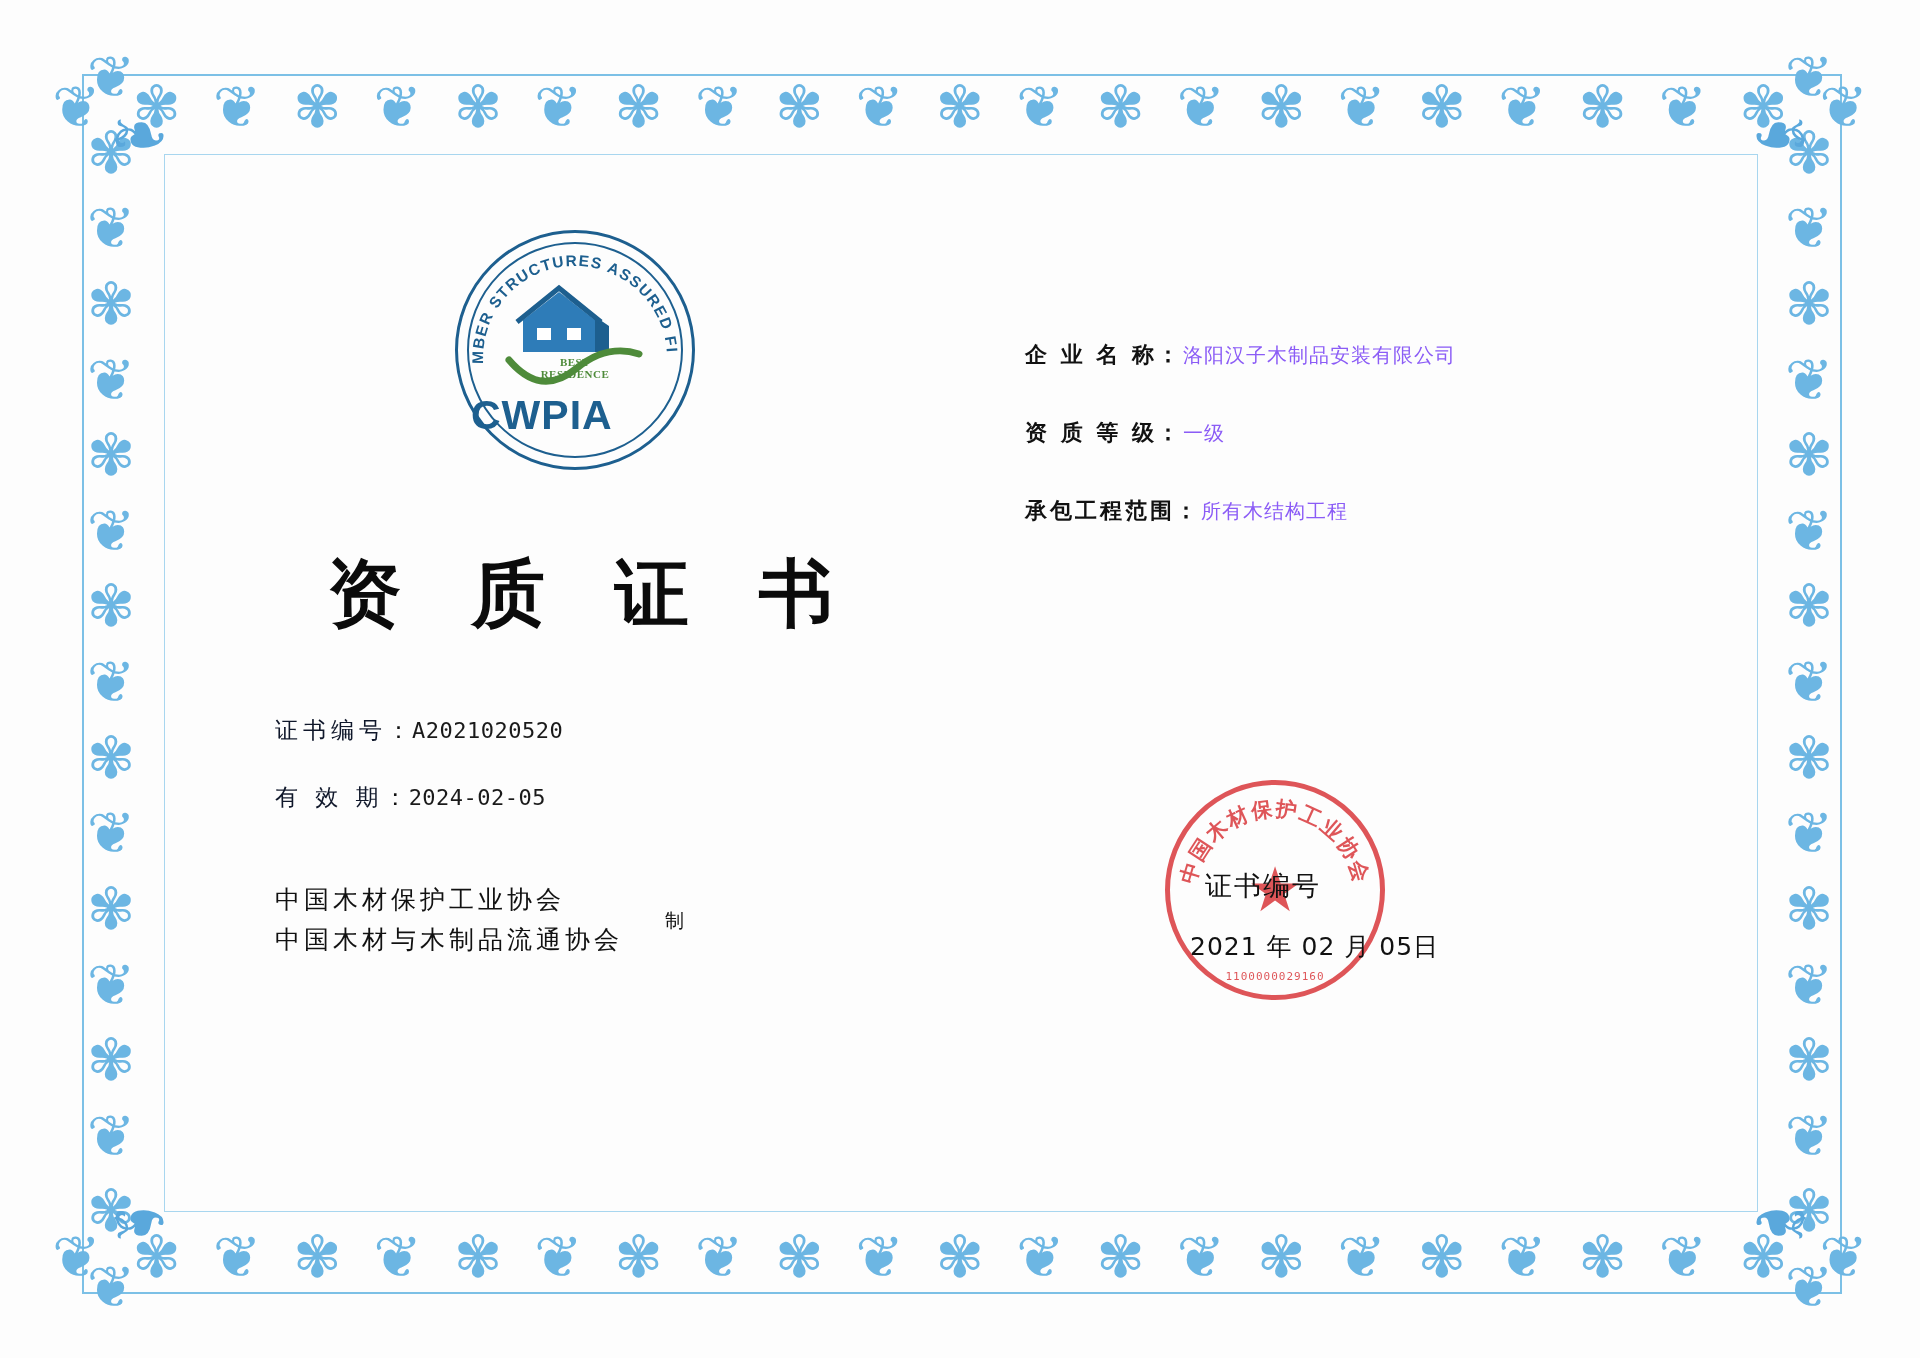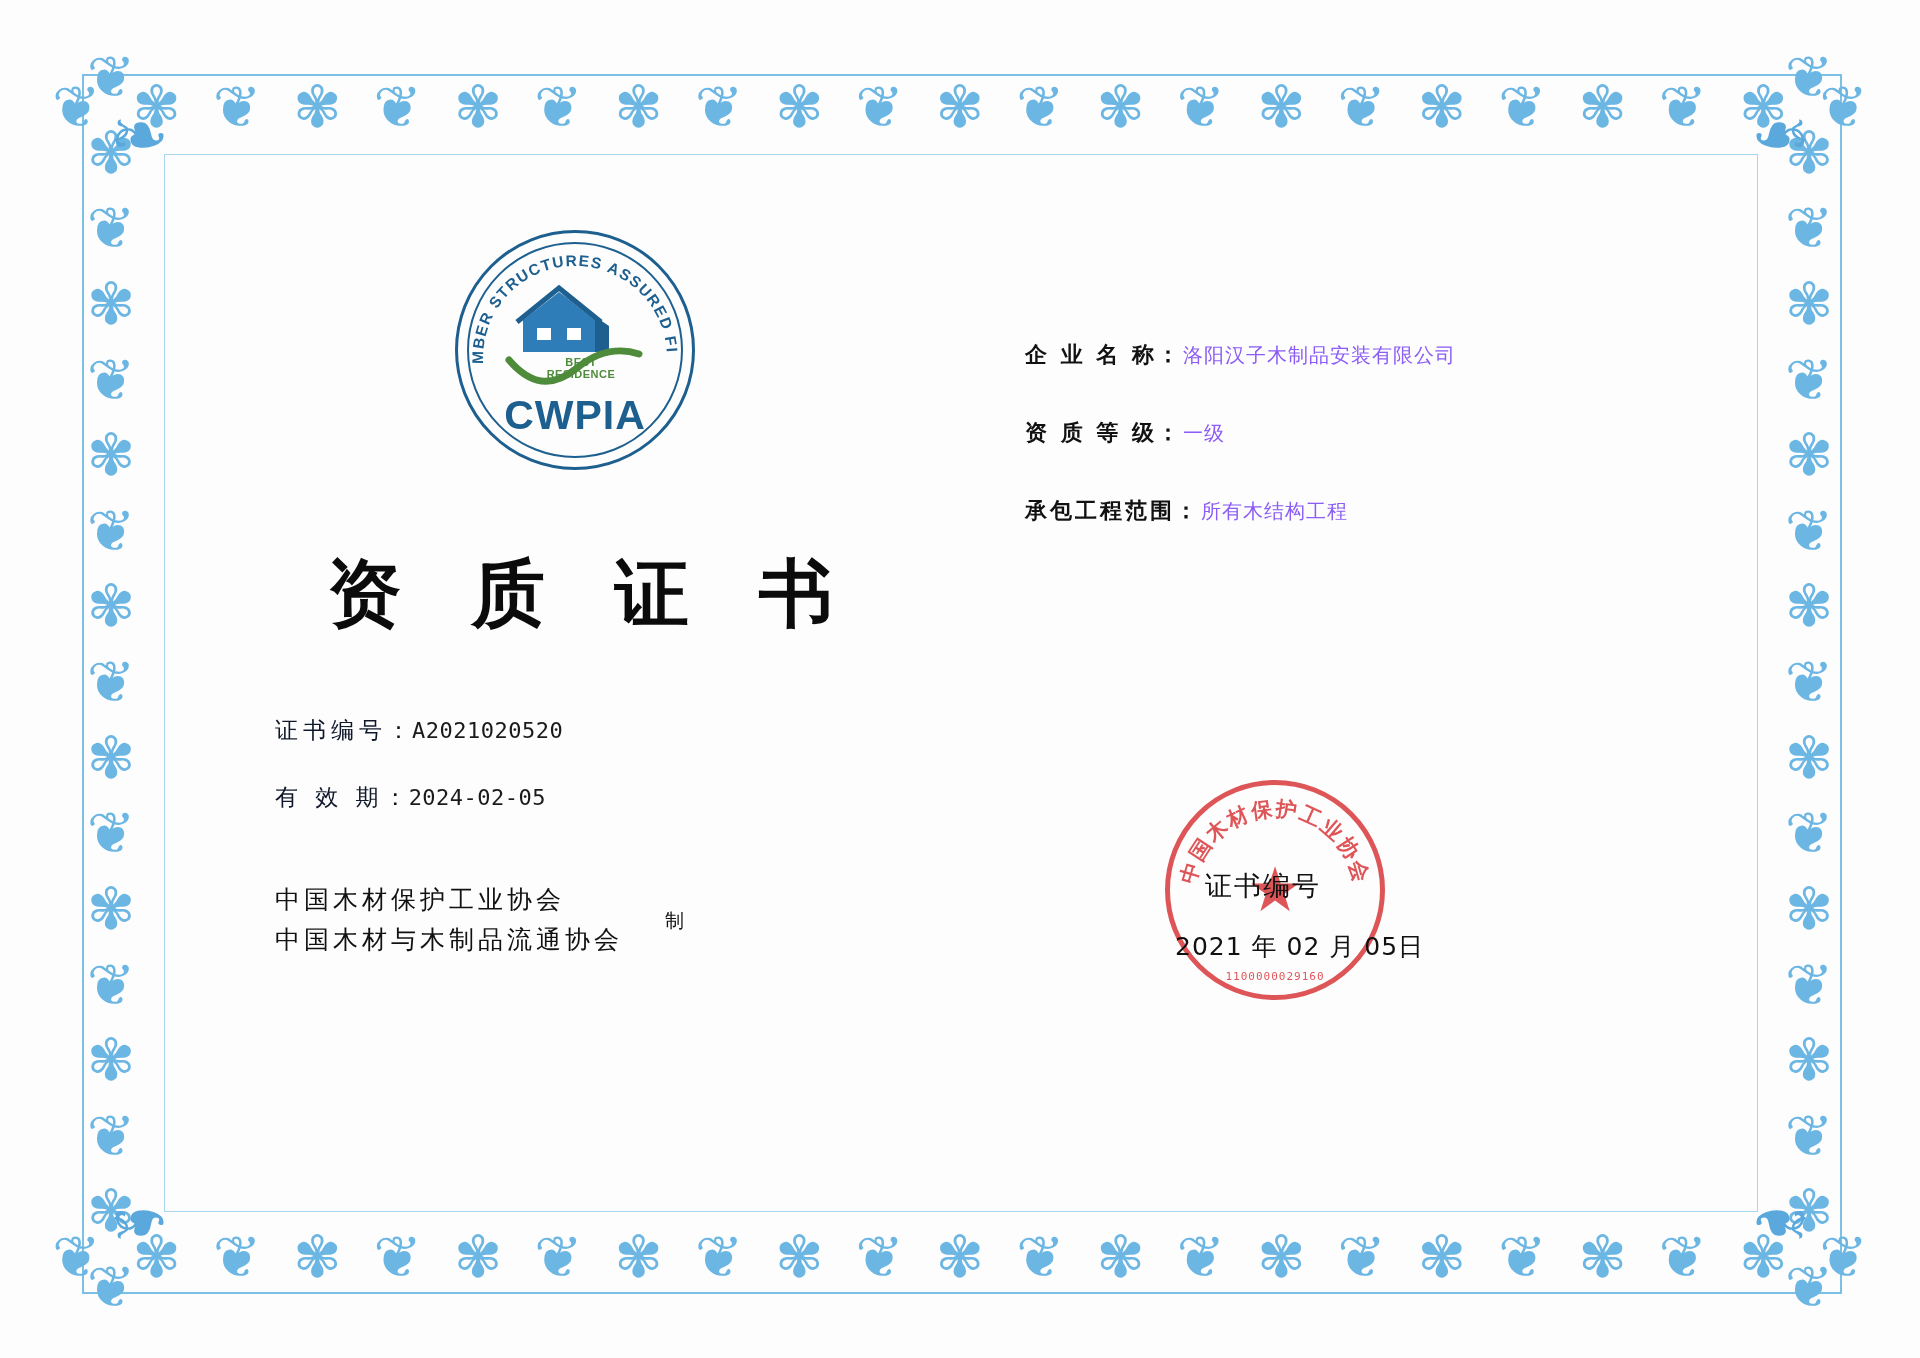--- a/index.html
+++ b/index.html
@@ -142,36 +142,36 @@
   .emblem-check {
     position: absolute;
     left: 48px;
     top: 112px;
     width: 142px;
     height: 44px;
   }
   .emblem-check svg { width: 142px; height: 44px; }
   .emblem-best {
     position: absolute;
-    left: 6px;
+    left: 0;
     top: 126px;
     width: 240px;
     text-align: center;
     font-size: 11px;
     font-weight: bold;
     color: #4e8b3a;
     line-height: 12px;
     letter-spacing: 0.5px;
+    font-family: Liberation Serif, serif;
   }
   .emblem-cwpia {
     position: absolute;
-    left: 0;
+    left: 16px;
     top: 162px;
     width: 240px;
-    text-align: center;
     font-size: 41px;
     font-weight: bold;
     color: #1d5f8f;
     letter-spacing: 1px;
     font-family: "Liberation Sans", sans-serif;
   }
 
   
   .title-main {
     position: absolute;
@@ -341,21 +341,21 @@
     left: 155px;
     top: 88px;
     font-size: 27px;
     color: #111;
     font-family: "DejaVu Sans", sans-serif;
     letter-spacing: 2px;
     z-index: 5;
   }
   .issue-date {
     position: absolute;
-    left: 125px;
+    left: 140px;
     top: 150px;
     font-size: 25px;
     color: #111;
     font-family: "DejaVu Sans", sans-serif;
     letter-spacing: 1px;
     z-index: 5;
     white-space: nowrap;
   }
 </style>
 </head>

